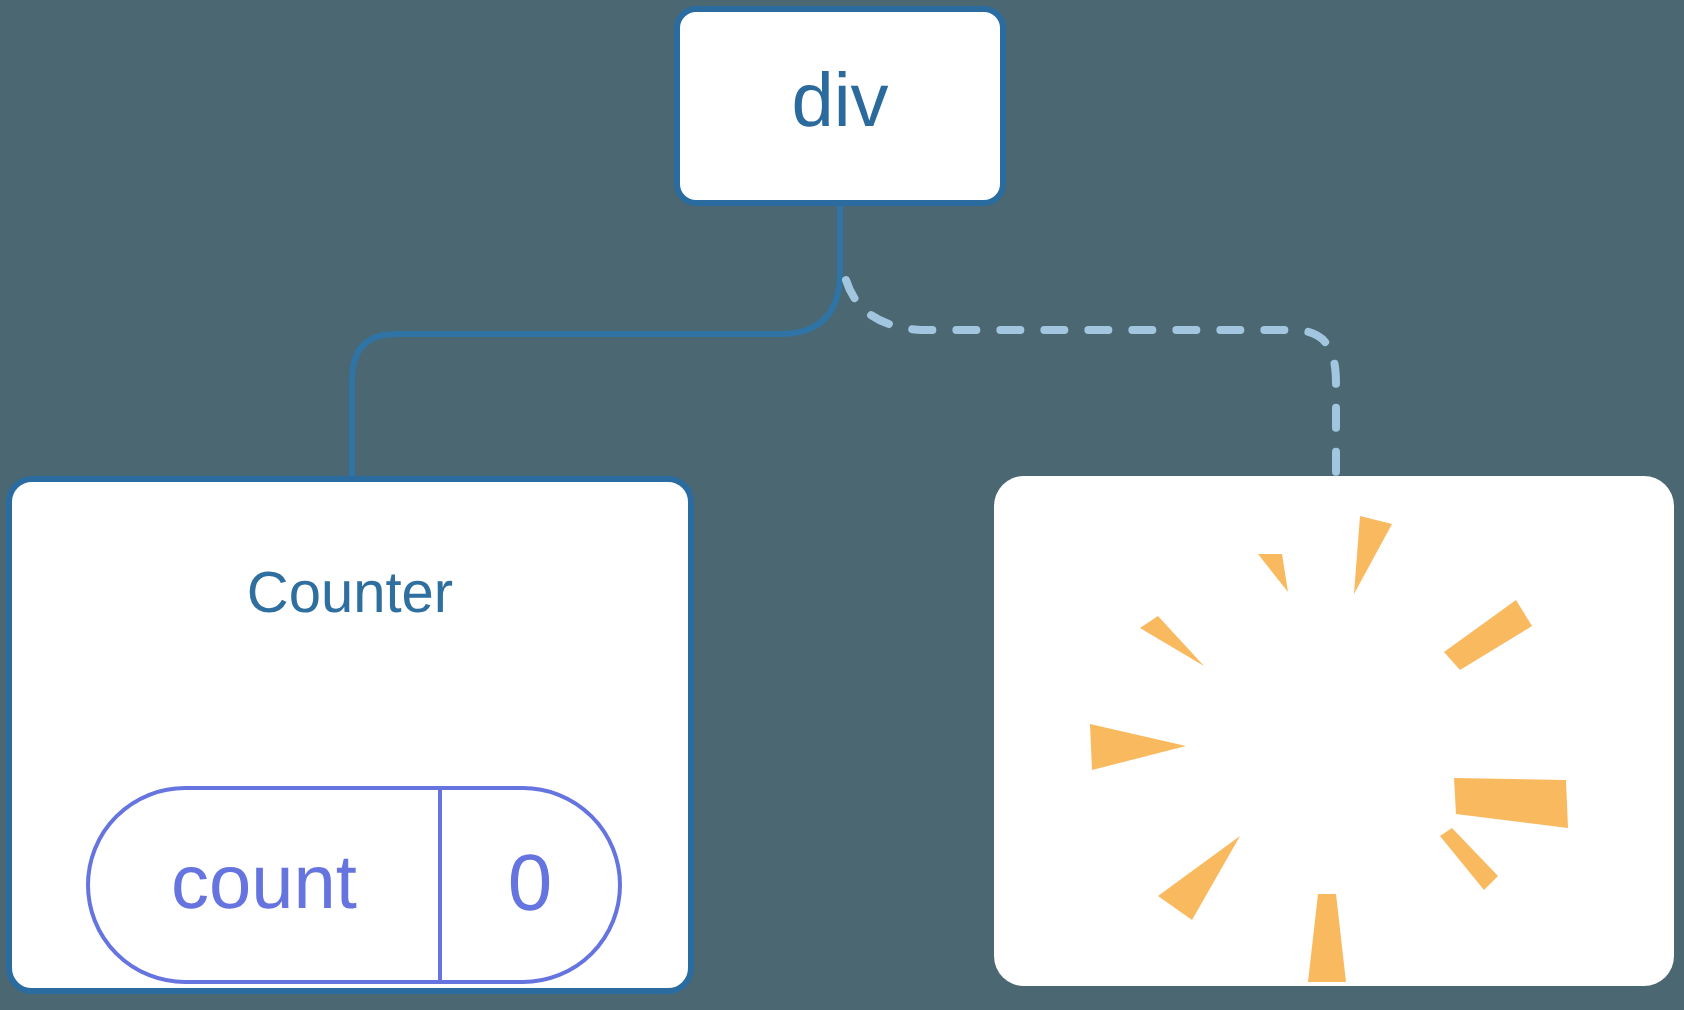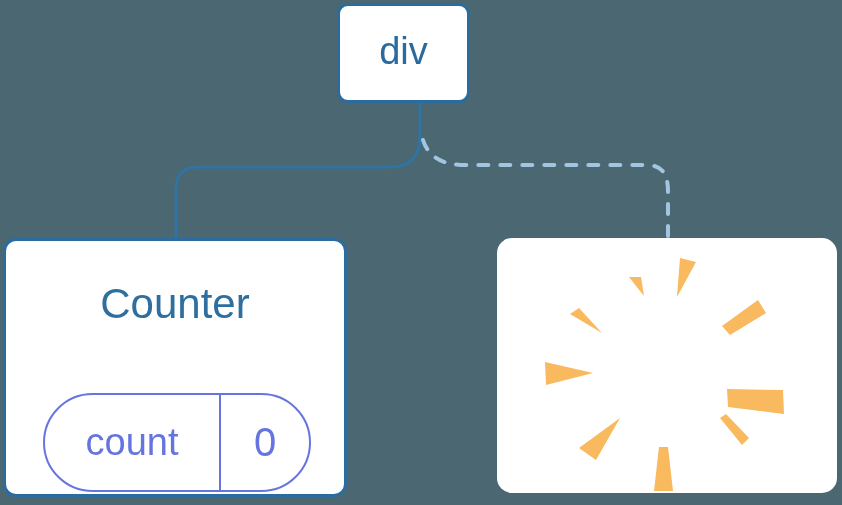--- a/index.html
+++ b/index.html
@@ -15,39 +15,39 @@
   }
   .stage{
     position:relative; width:842px; height:505px;
     background:var(--background); overflow:hidden;
   }
   .connectors{position:absolute; left:0; top:0; width:842px; height:505px;}
   .edge-solid{fill:none; stroke:var(--solid-line); stroke-width:3;}
   .edge-dashed{fill:none; stroke:var(--dashed-line); stroke-width:4;
     stroke-dasharray:10 12; stroke-linecap:round;}
   .root-node{
-    position:absolute; left:337px; top:3px; width:133px; height:100px;
+    position:absolute; left:337px; top:3px; width:166px; height:100px;
     background:var(--card-bg); border:3px solid var(--node-border);
     border-radius:11px; box-sizing:border-box;
     display:flex; align-items:center; justify-content:center;
   }
   .root-node .label{
     color:var(--node-text); font-size:38px; font-weight:500; line-height:1;
     padding-bottom:4px;
   }
   .card{
     position:absolute; background:var(--card-bg); box-sizing:border-box;
   }
   .counter-card{
     left:3px; top:238px; width:344px; height:259px;
     border:3px solid var(--node-border); border-radius:13px;
   }
   .card-title{
     margin-top:42px; text-align:center;
-    color:var(--title-text); font-size:42px; font-weight:500; line-height:1;
+    color:var(--title-text); font-size:29px; font-weight:500; line-height:1;
   }
   .state-pill{
     position:absolute; left:37px; top:119px; width:268px; height:99px;
     border:2.5px solid var(--state-accent); border-radius:50px;
     box-sizing:border-box; display:flex; align-items:stretch; overflow:hidden;margin-top:33px;
   }
   .state-key-cell{
     flex:0 0 174px; display:flex; align-items:center; justify-content:center;
     color:var(--state-accent); font-size:38px;
   }

